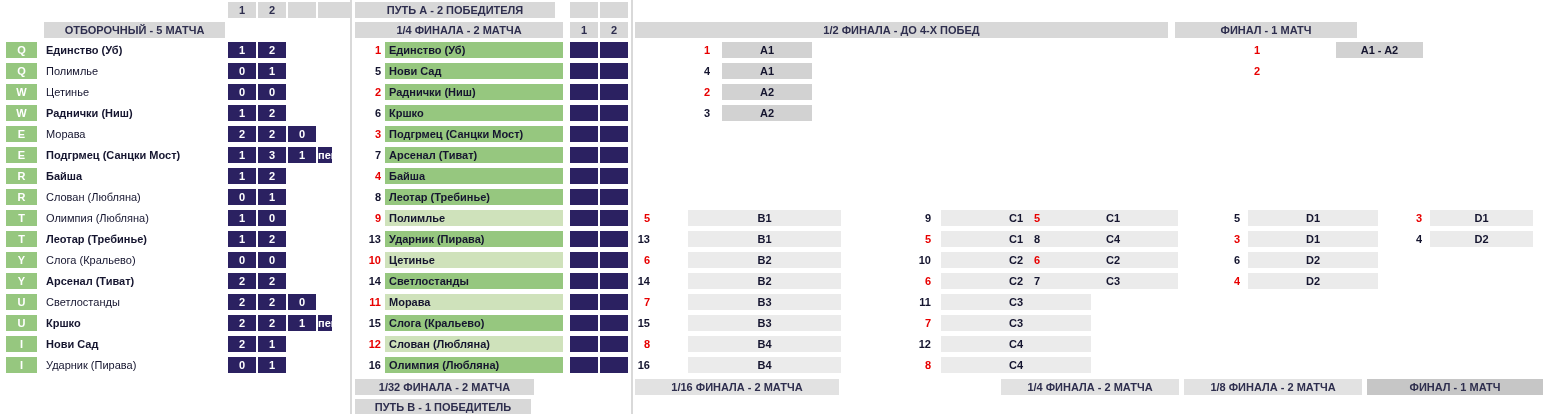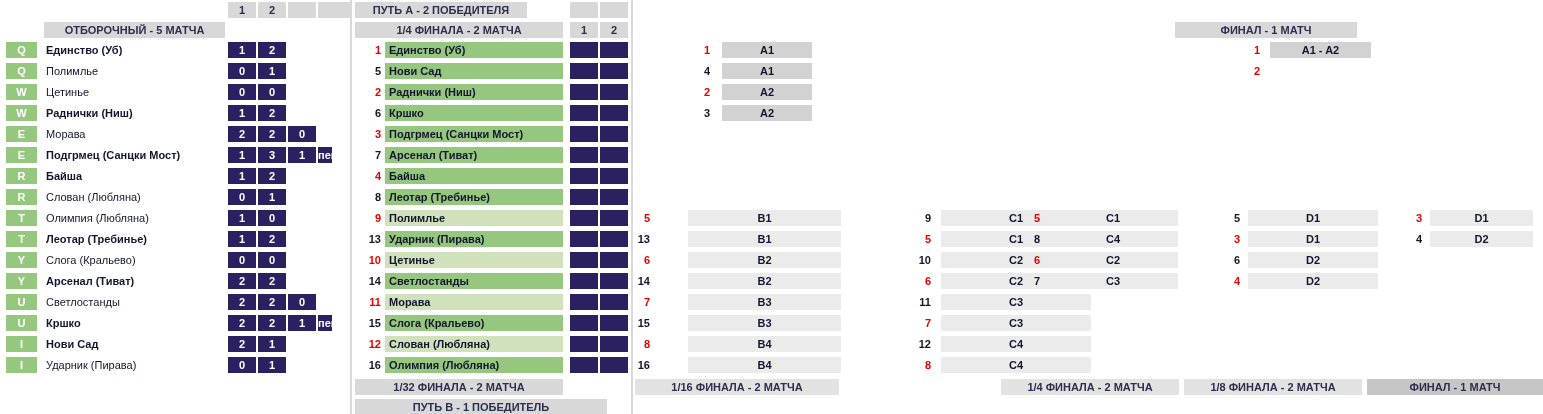--- a/index.html
+++ b/index.html
@@ -18,21 +18,21 @@
   .sc3{left:288px;width:28px}.sc4{left:318px;width:14px}
   .mseed{left:349px;width:32px;text-align:right;font-weight:bold;}
   .red{color:#e80000;}
   .mteam{left:385px;width:174px;background:#96c77f;font-weight:bold;padding-left:4px;}
   .light{background:#cfe2bb;}
   .ms1{left:570px;width:28px}.ms2{left:600px;width:28px}
   .lbl{background:#ebebeb;font-weight:bold;text-align:center;}
   .lblA{background:#d2d2d2;font-weight:bold;text-align:center;}
   .seed{text-align:right;font-weight:bold;}
   .seedA{left:660px;width:50px}.cellA{left:722px;width:90px}
-  .seedFA{left:1210px;width:50px}.cellFA{left:1270px;width:101px}
+  .seedFA{left:1210px;width:50px}.cellFA{left:1336px;width:87px}
   .seedB{left:618px;width:32px}.cellB{left:688px;width:153px}
   .seedC{left:898px;width:33px}.cellC{left:941px;width:150px}
   .seedQ{left:1008px;width:32px}.cellQ{left:1048px;width:130px}
   .seedS{left:1208px;width:32px}.cellS{left:1248px;width:130px}
   .seedF{left:1390px;width:32px}.cellF{left:1430px;width:103px}
   .t0{top:42px}.t1{top:63px}.t2{top:84px}.t3{top:105px}
   .t4{top:126px}.t5{top:147px}.t6{top:168px}.t7{top:189px}
   .t8{top:210px}.t9{top:231px}.t10{top:252px}.t11{top:273px}
   .t12{top:294px}.t13{top:315px}.t14{top:336px}.t15{top:357px}
   .vline{position:absolute;top:0;width:2px;height:414px;background:#d9d9d9;}
@@ -42,28 +42,29 @@
 
 <div class="stage">
 
   <div class="vline" style="left:350px"></div>
   <div class="vline" style="left:631px"></div>
 
   <div class="cell hdr" style="left:228px;width:28px;top:2px">1</div>
   <div class="cell hdr" style="left:258px;width:28px;top:2px">2</div>
   <div class="cell hdr" style="left:288px;width:28px;top:2px"></div>
   <div class="cell hdr" style="left:318px;width:34px;top:2px"></div>
-  <div class="cell hdr" style="left:355px;width:172px;top:2px">ПУТЬ А - 2 ПОБЕДИТЕЛЯ</div>
+  <div class="cell hdr" style="left:355px;width:200px;top:2px">ПУТЬ А - 2 ПОБЕДИТЕЛЯ</div>
   <div class="cell hdr" style="left:570px;width:28px;top:2px"></div>
   <div class="cell hdr" style="left:600px;width:28px;top:2px"></div>
 
   <div class="cell hdr" style="left:44px;width:181px;top:22px">ОТБОРОЧНЫЙ - 5 МАТЧА</div>
   <div class="cell hdr" style="left:355px;width:208px;top:22px">1/4 ФИНАЛА - 2 МАТЧА</div>
   <div class="cell hdr" style="left:570px;width:28px;top:22px">1</div>
   <div class="cell hdr" style="left:600px;width:28px;top:22px">2</div>
+  <div class="cell hdr" style="left:635px;width:533px;top:22px">1/2 ФИНАЛА - ДО 4-Х ПОБЕД</div>
   <div class="cell hdr" style="left:1175px;width:182px;top:22px">ФИНАЛ - 1 МАТЧ</div>
 
   <div class="cell badge t0">Q</div>
   <div class="cell qteam b t0">Единство (Уб)</div>
   <div class="cell score sc1 t0">1</div>
   <div class="cell score sc2 t0">2</div>
 
   <div class="cell badge t1">Q</div>
   <div class="cell qteam t1">Полимлье</div>
   <div class="cell score sc1 t1">0</div>
@@ -288,20 +289,20 @@
   <div class="cell seed seedS t10">6</div>
   <div class="cell lbl cellS t10">D2</div>
   <div class="cell seed seedS red t11">4</div>
   <div class="cell lbl cellS t11">D2</div>
 
   <div class="cell seed seedF red t8">3</div>
   <div class="cell lbl cellF t8">D1</div>
   <div class="cell seed seedF t9">4</div>
   <div class="cell lbl cellF t9">D2</div>
 
-  <div class="cell hdr" style="left:355px;width:208px;top:379px">1/32 ФИНАЛА - 2 МАТЧА</div>
-  <div class="cell hdr" style="left:355px;width:252px;top:399px">ПУТЬ В - 1 ПОБЕДИТЕЛЬ</div>
+  <div class="cell hdr" style="left:355px;width:179px;top:379px">1/32 ФИНАЛА - 2 МАТЧА</div>
+  <div class="cell hdr" style="left:355px;width:176px;top:399px">ПУТЬ В - 1 ПОБЕДИТЕЛЬ</div>
   <div class="cell hdr2" style="left:635px;width:204px;top:379px">1/16 ФИНАЛА - 2 МАТЧА</div>
   <div class="cell hdr2" style="left:1001px;width:178px;top:379px">1/4 ФИНАЛА - 2 МАТЧА</div>
   <div class="cell hdr2" style="left:1184px;width:178px;top:379px">1/8 ФИНАЛА - 2 МАТЧА</div>
   <div class="cell hdrDark" style="left:1367px;width:176px;top:379px">ФИНАЛ - 1 МАТЧ</div>
 
 </div>
 
 </body></html>

